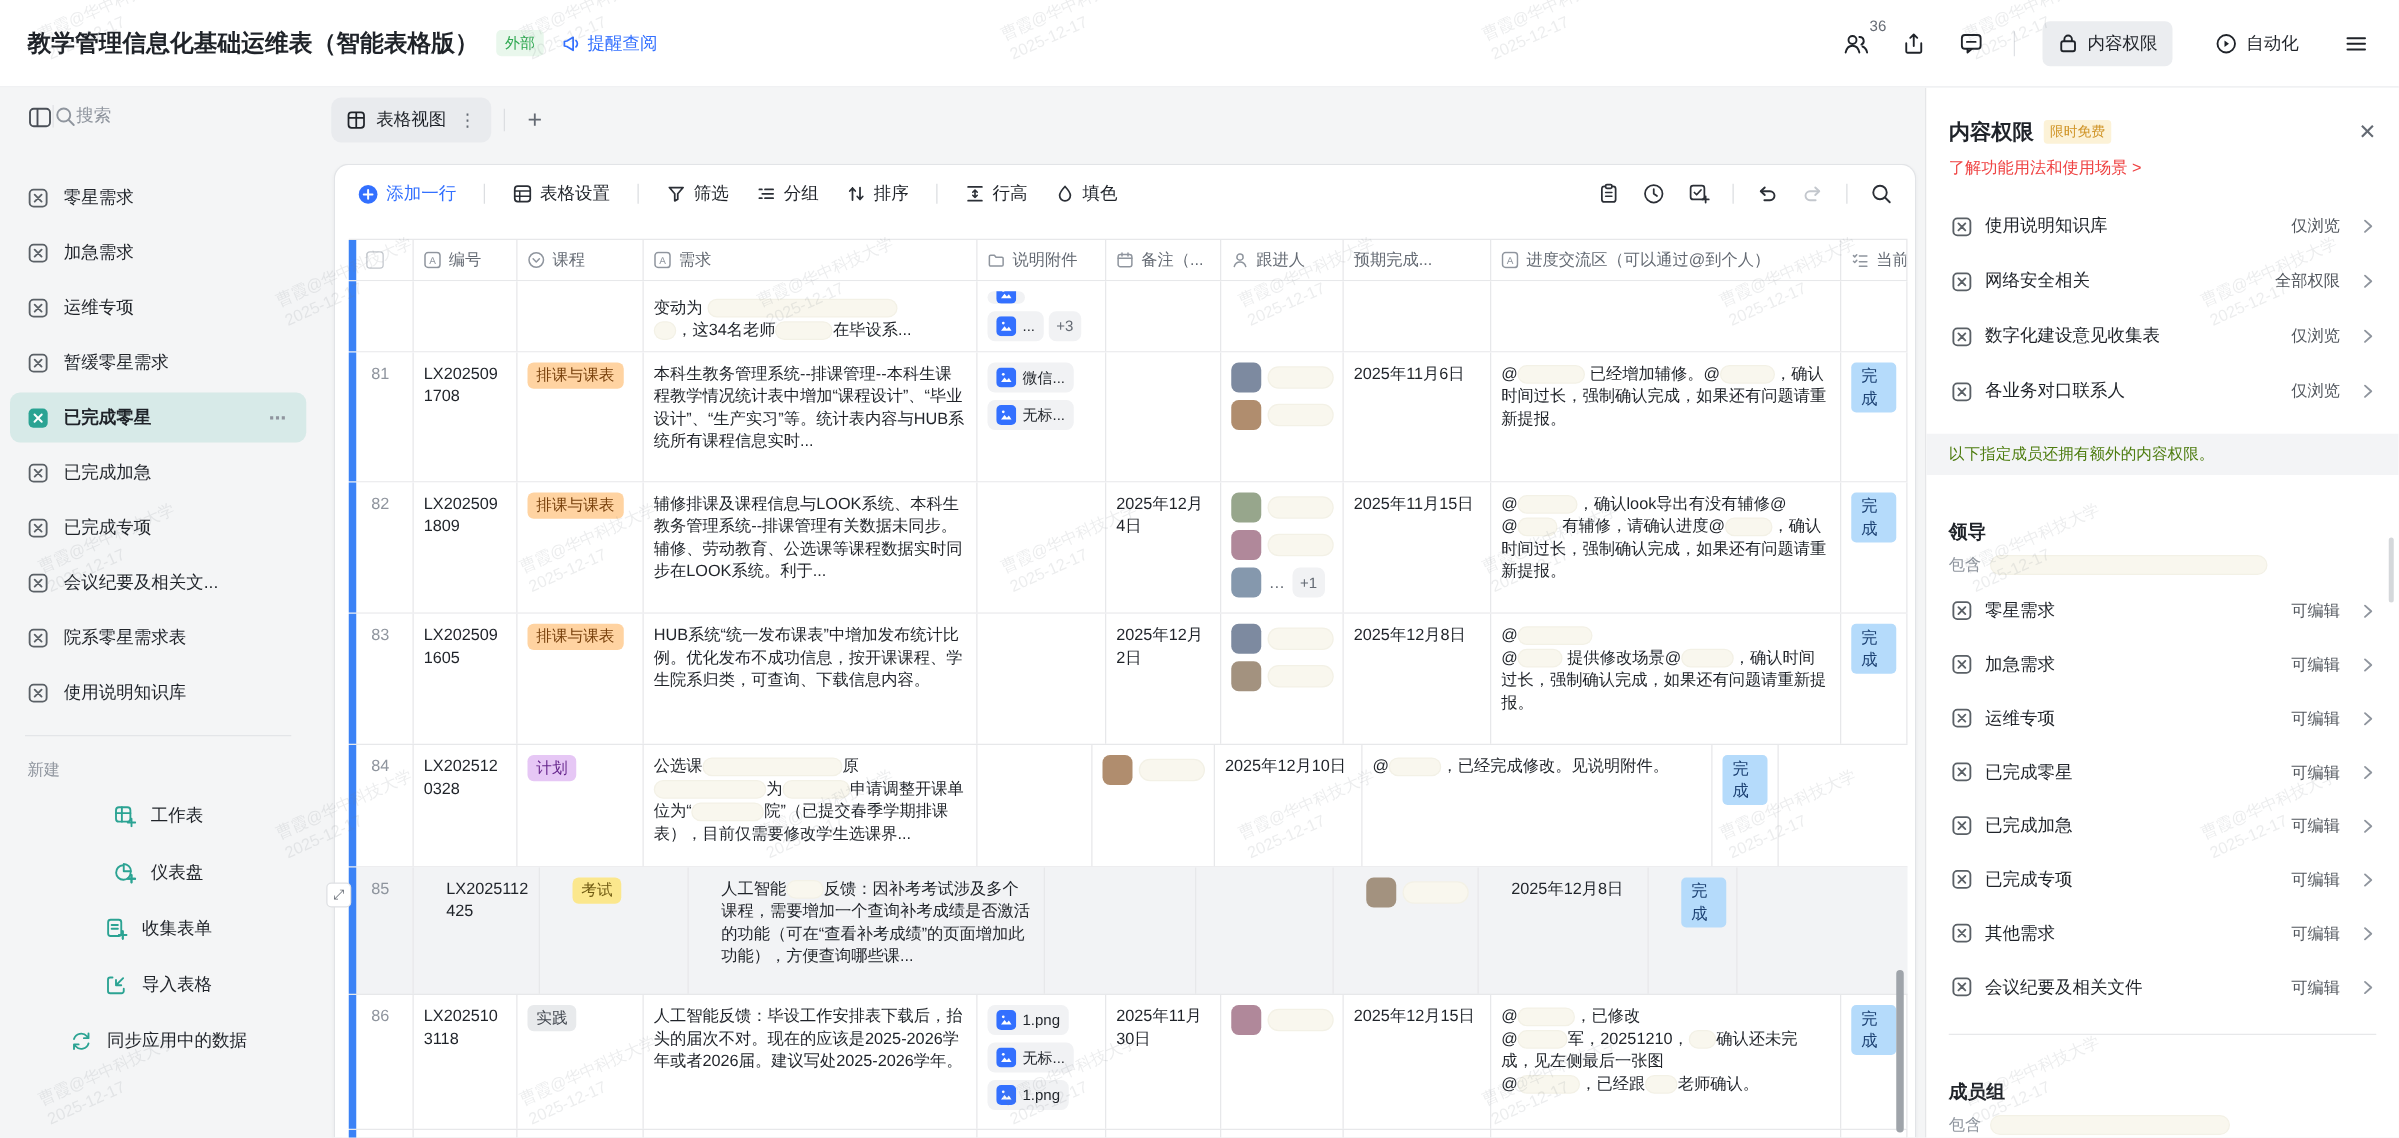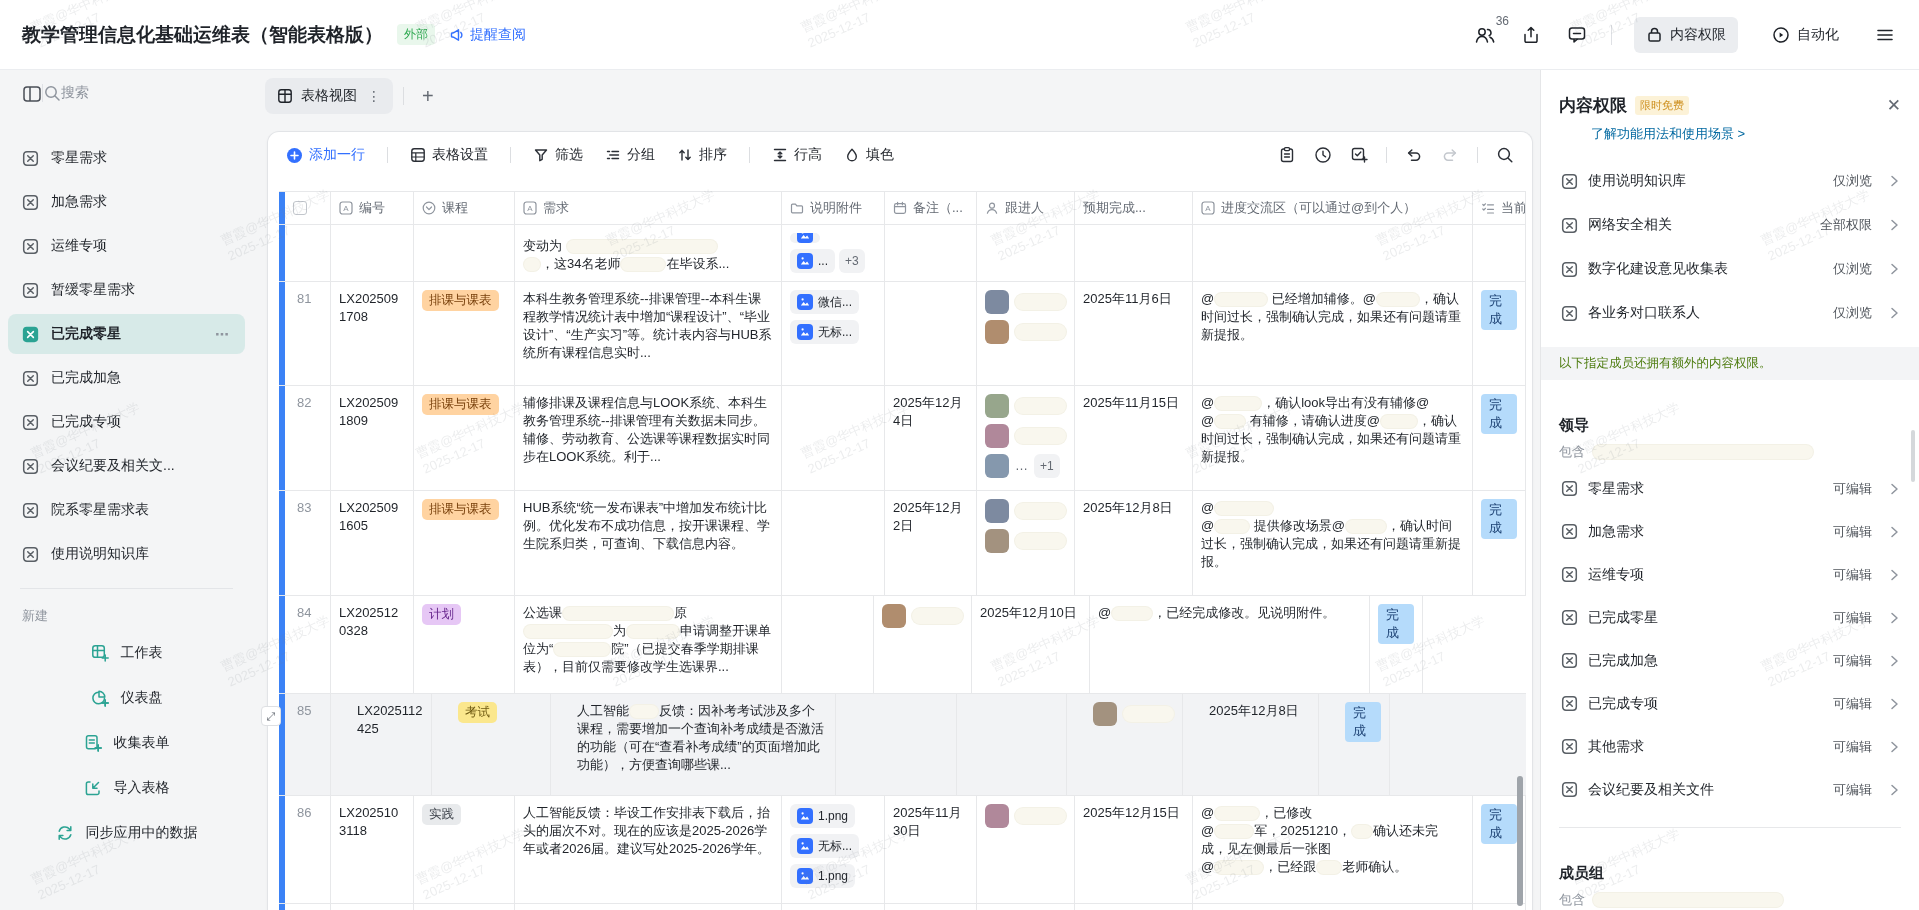--- a/index.html
+++ b/index.html
@@ -80,21 +80,21 @@
   #vscroll { position:absolute; left:1249px; top:644px; width:6px; height:130px; border-radius:3px; background:#9fa4aa; }
   #expand-ic { position:absolute; left:-7px; top:574px; width:20px; height:20px; background:#fff; border:1px solid #dee0e3;
     border-radius:4px; display:flex; align-items:center; justify-content:center; font-size:11px; color:#646a73; z-index:5; cursor:pointer; }
 
   
   #panel { position:absolute; right:0; top:70px; width:379px; bottom:0; background:#fff; border-left:1px solid #e5e6e8; padding:24px 18px 0 18px; overflow:hidden; }
   .pn-titlerow { display:flex; align-items:center; gap:8px; }
   .pn-title { font-size:17px; font-weight:700; }
   .pn-badge { font-size:11px; color:#cf9325; background:#fcf2d7; border-radius:3px; padding:2px 5px; }
   .pn-close { margin-left:auto; color:#646a73; font-size:17px; cursor:pointer; line-height:1; }
-  .pn-sub { margin-top:8px; font-size:13px; color:#0369a1; cursor:pointer;margin-left:32px; }
+  .pn-sub { margin-top:8px; font-size:13px; color:#ef4444; cursor:pointer; }
   .pn-list { margin-top:16px; }
   .pn-item { display:flex; align-items:center; gap:10px; height:44px; padding:0 2px; cursor:pointer; }
   .pn-item .lbl { flex:1; font-size:14px; color:#1f2329; white-space:nowrap; overflow:hidden; }
   .pn-item .perm { font-size:13px; color:#51565d; margin-right:8px; }
   .pn-note { margin:12px -18px 0 -18px; background:#f3f4f6; color:#4d7c0f; font-size:12.5px; padding:8px 18px; }
   .pn-gtitle { margin-top:36px; font-size:15px; font-weight:700; }
   .pn-grow { display:flex; align-items:center; gap:8px; margin-top:8px; font-size:13px; color:#8f959e; }
   .pn-grow .pill { height:14px; border-radius:7px; background:#f9f7ee; box-shadow:0 0 0 1px #f3f1e6; }
   .pn-gdivider { height:1px; background:#e7e8ea; margin-top:16px; }
   .pn-item2 { height:43px; }

